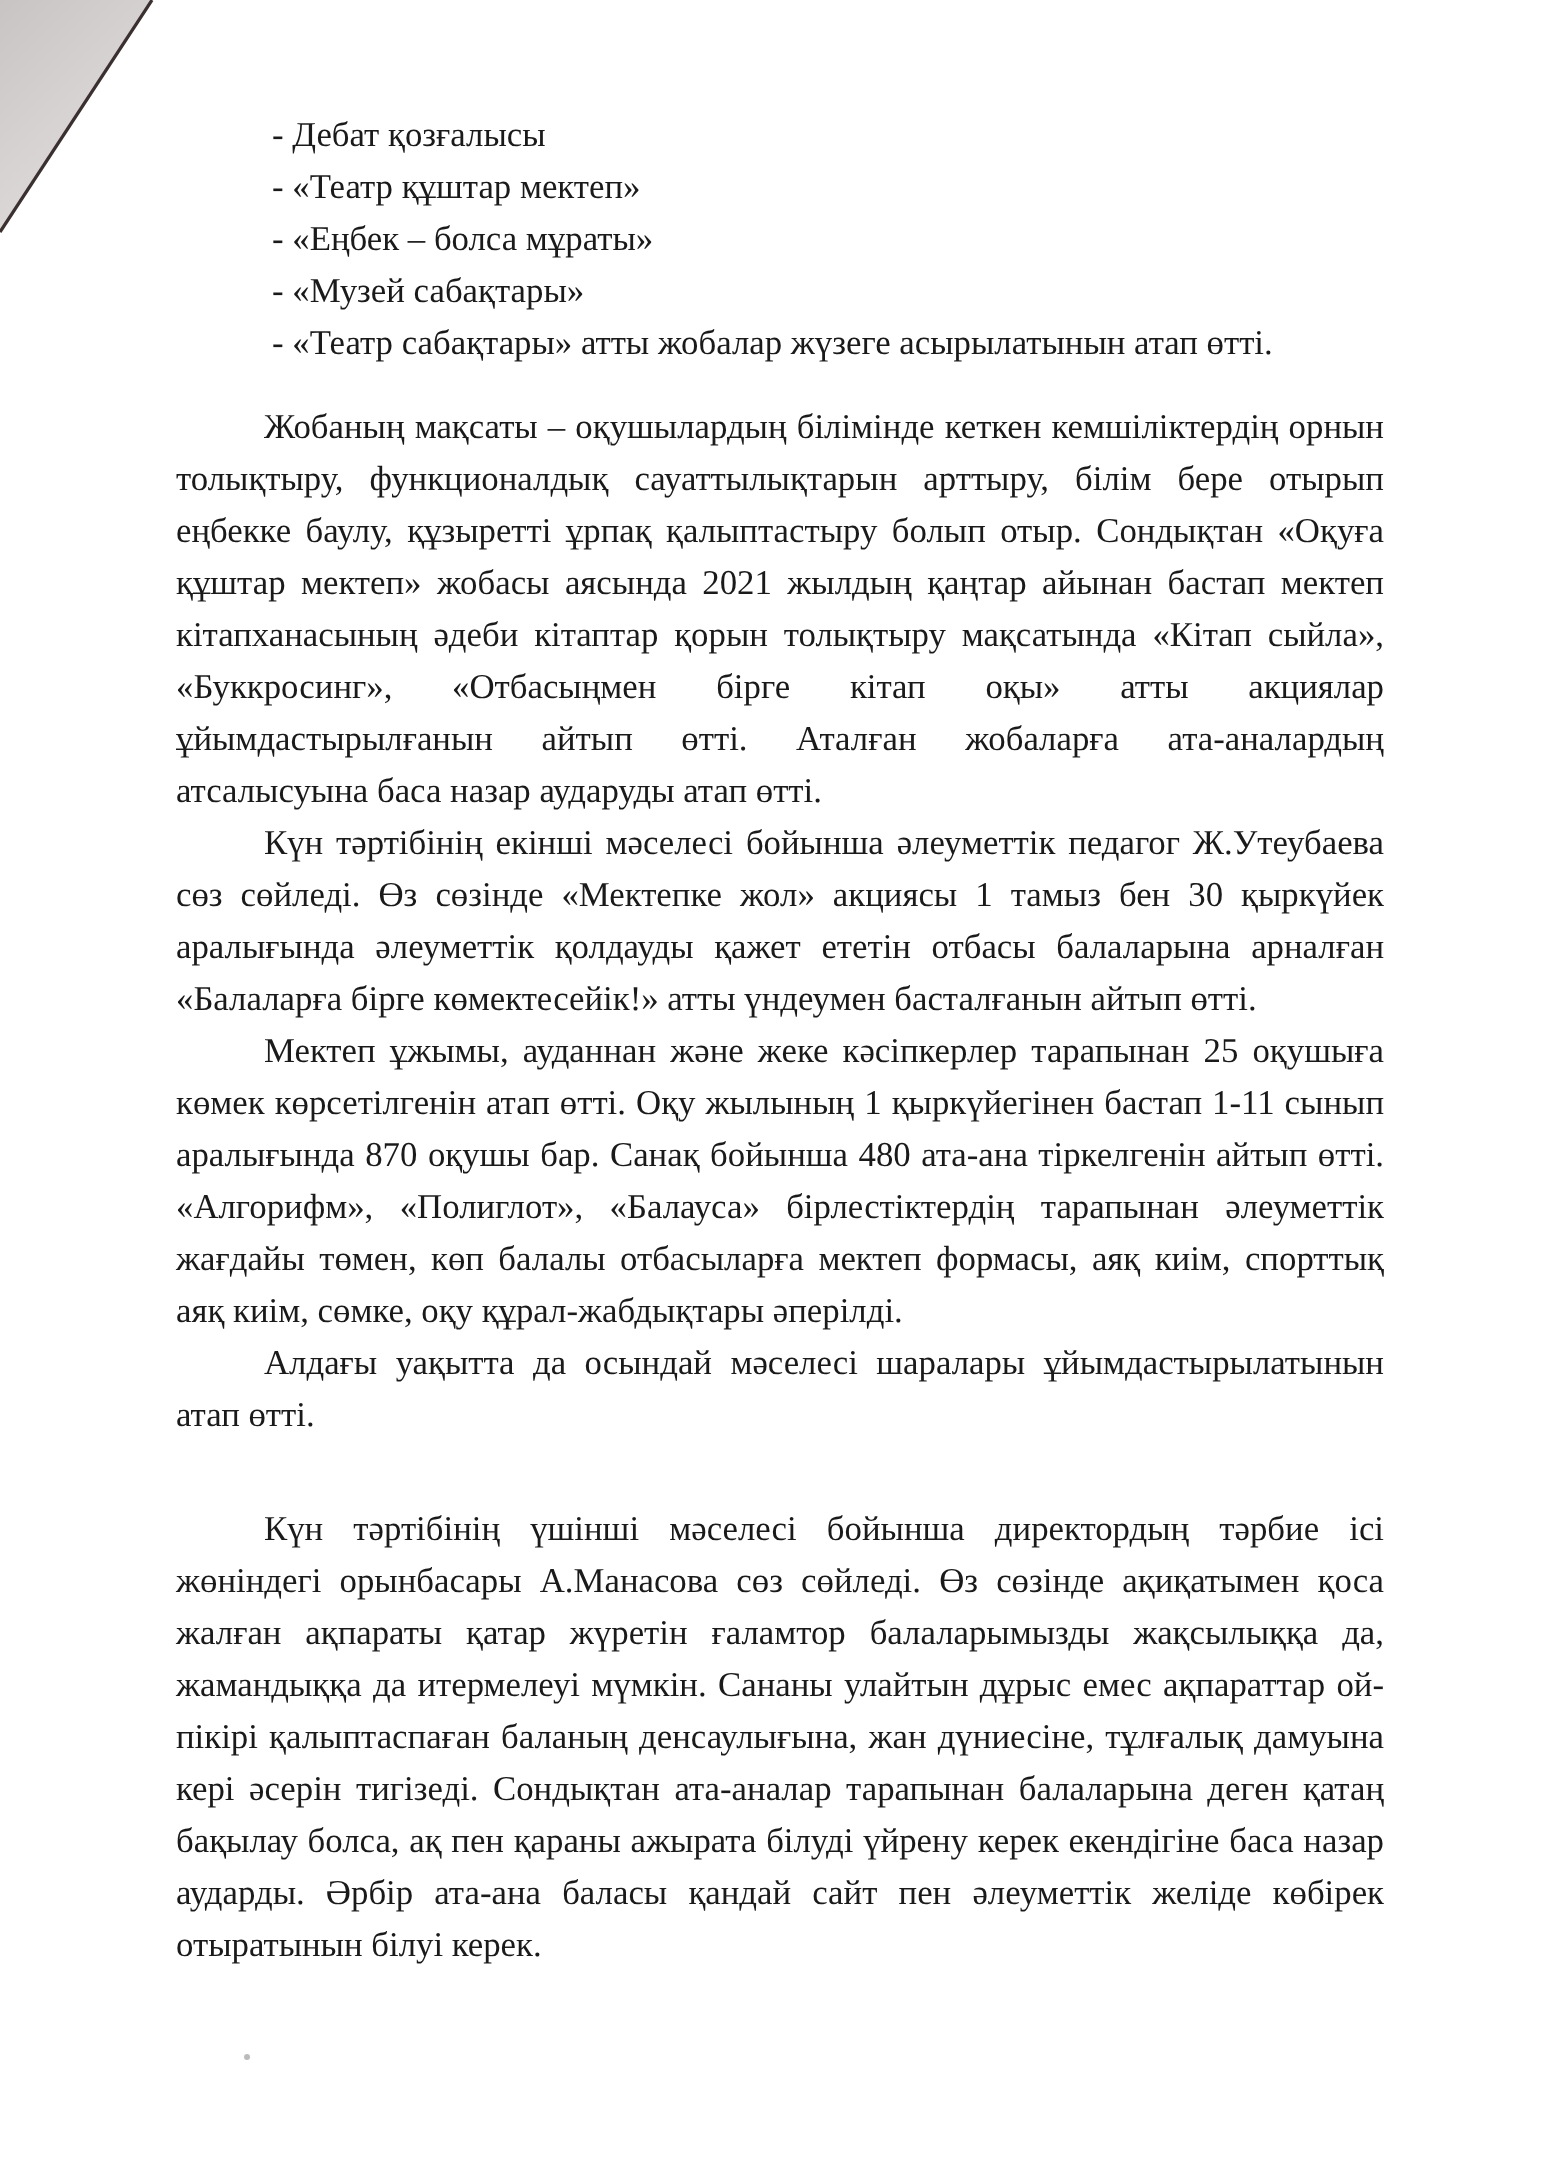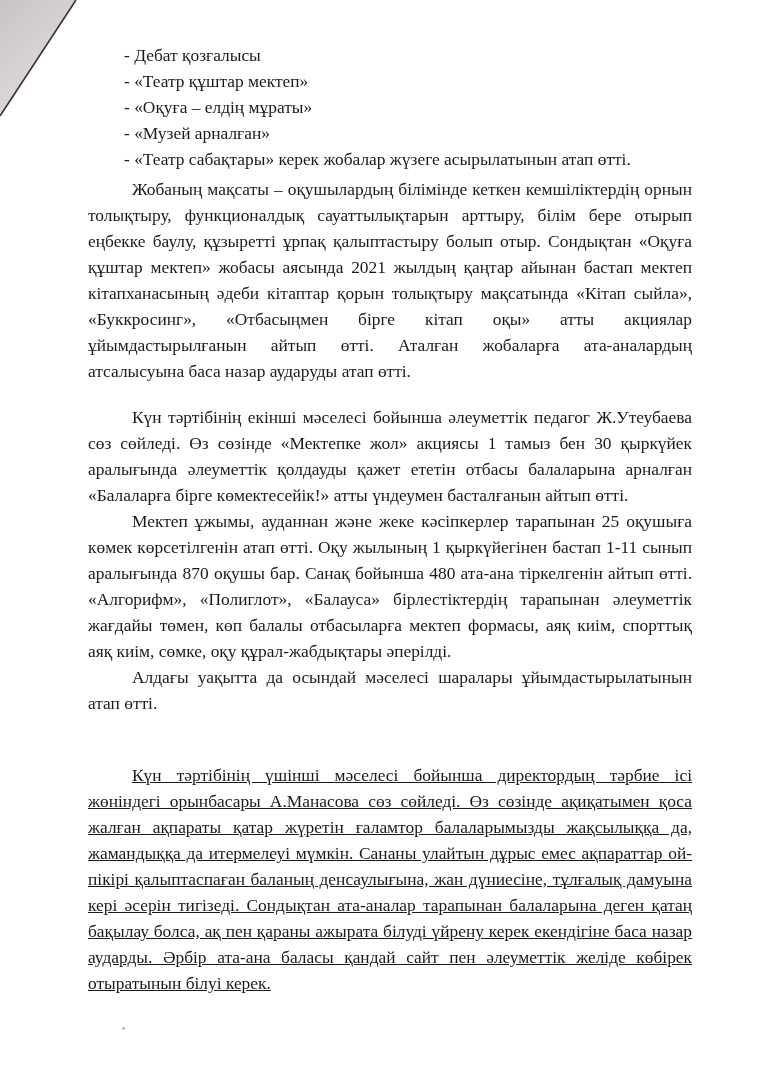--- a/index.html
+++ b/index.html
@@ -35,36 +35,36 @@
   .page-corner-edge svg { display: block; }
   .doc {
     position: absolute;
     left: 88px;
     top: 38px;
     width: 604px;
     font-size: 17.4px;
     line-height: 26px;
   }
   .bullets {
-    margin: 4px;
+    margin: 16px;
     padding: 0 0 0 32px;
     list-style: none;
   }
   .bullets li {
     margin: 0;
     padding: 0;
     white-space: nowrap;
   }
   .para {
     margin: 0;
     text-align: justify;
     text-indent: 44px;
   }
-  .gap-lg { margin-top: 20px; }
-  .gap-xl { margin-top: 46px; text-decoration: underline; }
+  .gap-lg { }
+  .gap-xl { margin-top: 31px; }
   .specks {
     position: absolute;
     left: 122px;
     top: 1027px;
     width: 3px;
     height: 3px;
     background: #bbbbbb;
     border-radius: 50%;
   }
 </style>
@@ -75,23 +75,23 @@
 <div class="page-corner-edge">
   <svg width="80" height="120" viewBox="0 0 80 120">
     <line x1="76" y1="0" x2="0" y2="116" stroke="#3a3030" stroke-width="1.6"></line>
   </svg>
 </div>
 
 <div class="doc">
   <ul class="bullets">
     <li>- Дебат қозғалысы</li>
     <li>- «Театр құштар мектеп»</li>
-    <li>- «Оқуға – елдің мұраты»</li>
-    <li>- «Музей арналған»</li>
-    <li>- «Театр сабақтары» керек жобалар жүзеге асырылатынын атап өтті.</li>
+    <li>- «Еңбек – болса мұраты»</li>
+    <li>- «Музей сабақтары»</li>
+    <li>- «Театр сабақтары» атты жобалар жүзеге асырылатынын атап өтті.</li>
   </ul>
 
   <p class="para">Жобаның мақсаты – оқушылардың білімінде кеткен кемшіліктердің орнын толықтыру, функционалдық сауаттылықтарын арттыру, білім бере отырып еңбекке баулу, құзыретті ұрпақ қалыптастыру болып отыр. Сондықтан «Оқуға құштар мектеп» жобасы аясында 2021 жылдың қаңтар айынан бастап мектеп кітапханасының әдеби кітаптар қорын толықтыру мақсатында «Кітап сыйла», «Буккросинг», «Отбасыңмен бірге кітап оқы» атты акциялар ұйымдастырылғанын айтып өтті. Аталған жобаларға ата-аналардың атсалысуына баса назар аударуды атап өтті.</p>
 
   <p class="para gap-lg">Күн тәртібінің екінші мәселесі бойынша әлеуметтік педагог Ж.Утеубаева сөз сөйледі. Өз сөзінде «Мектепке жол» акциясы 1 тамыз бен 30 қыркүйек аралығында әлеуметтік қолдауды қажет ететін отбасы балаларына арналған «Балаларға бірге көмектесейік!» атты үндеумен басталғанын айтып өтті.</p>
 
   <p class="para">Мектеп ұжымы, ауданнан және жеке кәсіпкерлер тарапынан 25 оқушыға көмек көрсетілгенін атап өтті. Оқу жылының 1 қыркүйегінен бастап 1-11 сынып аралығында 870 оқушы бар. Санақ бойынша 480 ата-ана тіркелгенін айтып өтті. «Алгорифм», «Полиглот», «Балауса» бірлестіктердің тарапынан әлеуметтік жағдайы төмен, көп балалы отбасыларға мектеп формасы, аяқ киім, спорттық аяқ киім, сөмке, оқу құрал-жабдықтары әперілді.</p>
 
   <p class="para">Алдағы уақытта да осындай мәселесі шаралары ұйымдастырылатынын атап өтті.</p>
 

